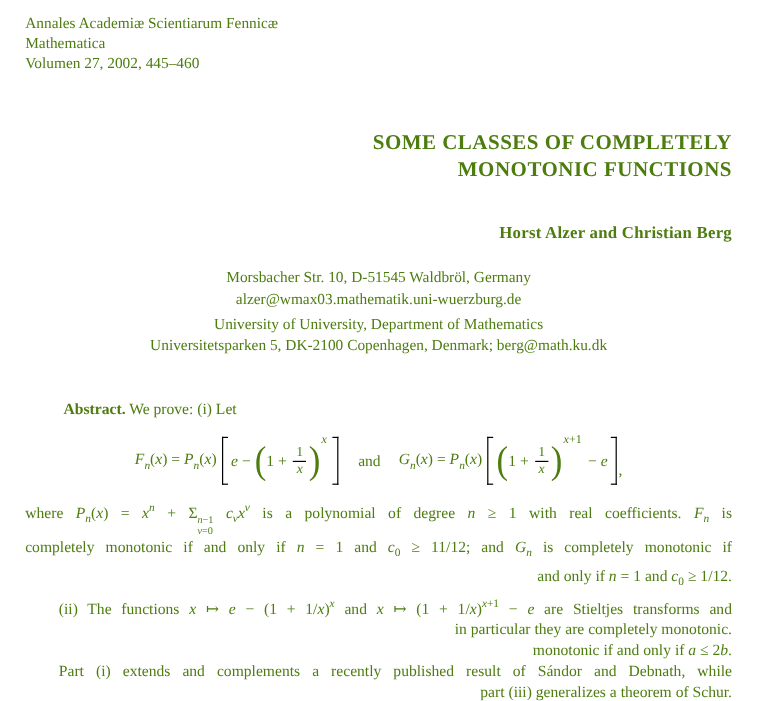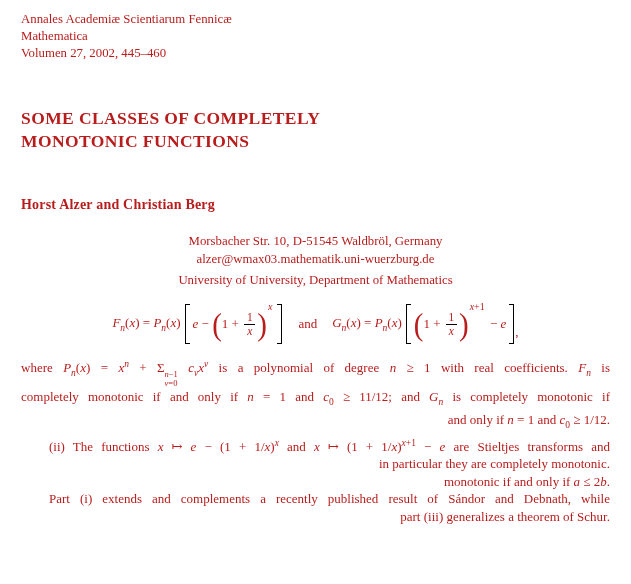--- a/index.html
+++ b/index.html
@@ -2,37 +2,37 @@
 <html><head>
 <meta charset="utf-8">
 <style>
   html, body { margin:0; padding:0; background:#ffffff; }
   .page {
     position:relative;
     width:631px; height:584px;
     box-sizing:border-box;
     padding:11px 21px 0 21px;
     background:#ffffff;
-    color:#b91c1c;
+    color:#4d7c0f;
     font-family:"Liberation Serif","DejaVu Serif","DejaVu Sans",serif;
     font-size:13px;
     overflow:hidden;
   }
   .journal-header { font-size:12.8px; line-height:17px; }
   .paper-title {
     margin-top:45px;
-    text-align:left;
+    text-align:right;
     font-weight:bold;
     font-size:17.5px;
     line-height:23px;
     letter-spacing:0.4px;
   }
   .authors {
-    margin-top:43px;
-    text-align:left;
+    margin-top:33px;
+    text-align:right;
     font-weight:bold;
     font-size:14px;
     line-height:18px;
     letter-spacing:0.2px;
   }
   .affil { text-align:center; font-size:12.8px; line-height:18px; }
   .affil-1 { margin-top:18px; }
   .affil-2 { margin-top:3px; }
 
   .abstract-lead { margin-top:35px; line-height:17px; }
@@ -99,22 +99,24 @@
 
   <div class="authors">Horst Alzer and Christian Berg</div>
 
   <div class="affil affil-1">
     <div>Morsbacher Str. 10, D-51545 Waldbröl, Germany</div>
     <div>alzer@wmax03.mathematik.uni-wuerzburg.de</div>
   </div>
 
   <div class="affil affil-2">
     <div>University of University, Department of Mathematics</div>
+    <div>Universitetsparken 5, DK-2100 Copenhagen, Denmark; berg@math.ku.dk</div>
   </div>
 
+  <div class="abstract-lead"><span class="lead-indent"></span><span class="abstract-label">Abstract.</span><span> We prove: (i) Let</span></div>
 
   <div class="equation">
     <span class="run"><i>F</i><sub><i>n</i></sub>(<i>x</i>) = <i>P</i><sub><i>n</i></sub>(<i>x</i>)</span>
     <span class="sqb sqb-l"></span>
     <span class="run"><i>e</i> − </span>
     <span class="bigp">(</span>
     <span class="run">1 + </span>
     <span class="frac">
         <span class="frac-num">1</span>
         <span class="frac-den">x</span>

